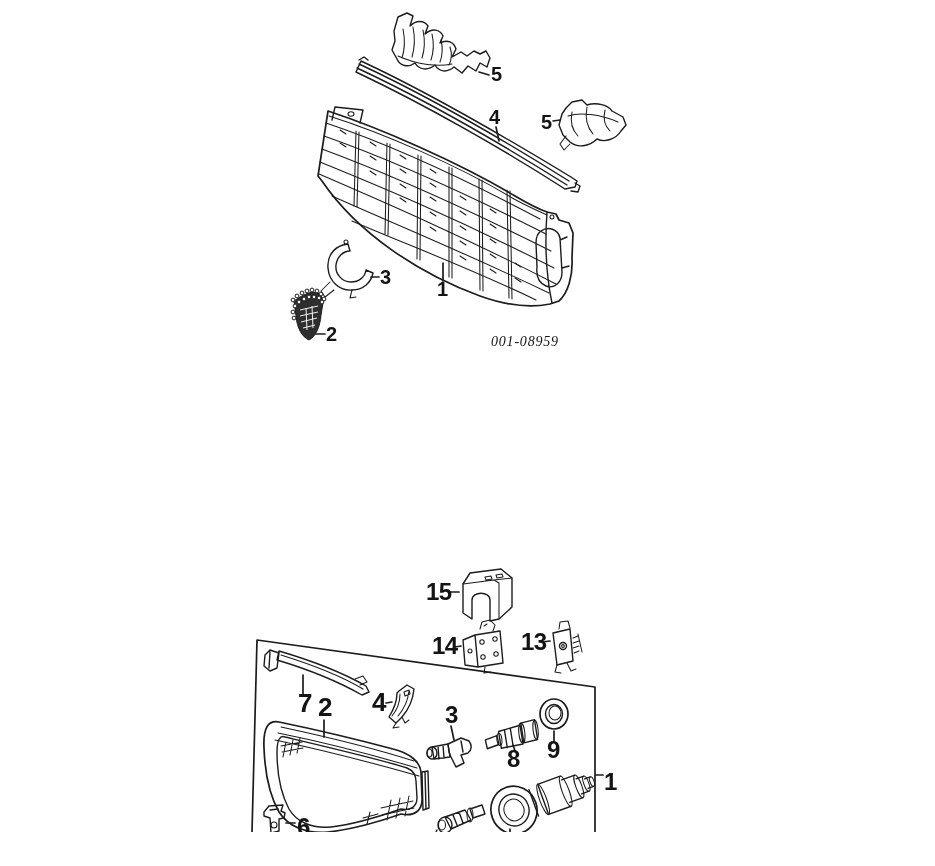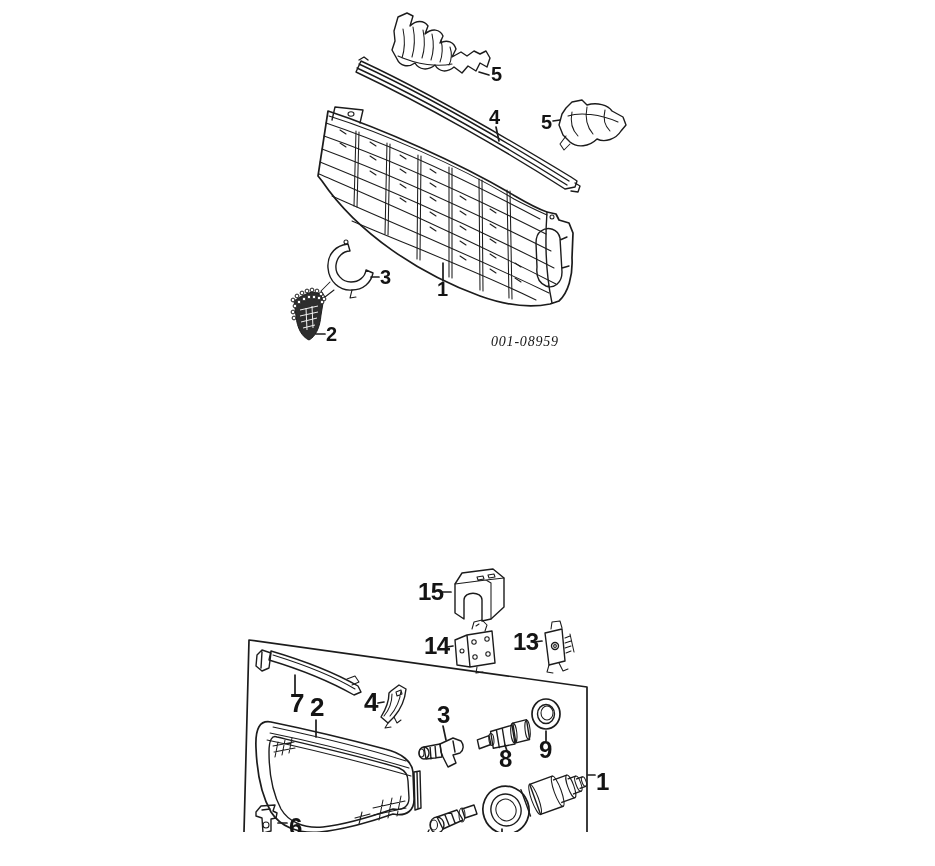--- a/index.html
+++ b/index.html
@@ -99,21 +99,21 @@
     <text class="callout" x="437" y="296">1</text>
 
     <path class="lead" d="M316,334 L325,334"></path>
     <text class="callout" x="326" y="341">2</text>
 
     <text class="code" x="491" y="346">001-08959</text>
   </g>
 </svg>
 </figure>
 
-<figure style="left:220px;top:555px">
+<figure style="left:228px;top:555px">
 <svg width="400" height="277" viewBox="235 555 400 277">
 
   <g>
     <path class="ink thick" d="M264,640 L602,687 M602,687 L602,832 M264,640 L259,832"></path>
   </g>
 
   <g>
     <path class="ink" d="M470,584 L477,573 L508,569 L519,578 L519,607 L506,619 L497,621 L497,600 C497,591 479,591 479,600 L479,619 L470,613 Z"></path>
     <path class="ink thin" d="M470,584 L501,580 L519,578 M506,583 L506,619 M501,580 L506,583 M492,577 L498,576 L499,579 L493,580 Z M503,575 L509,574 L510,577 L504,578 Z"></path>
   </g>

